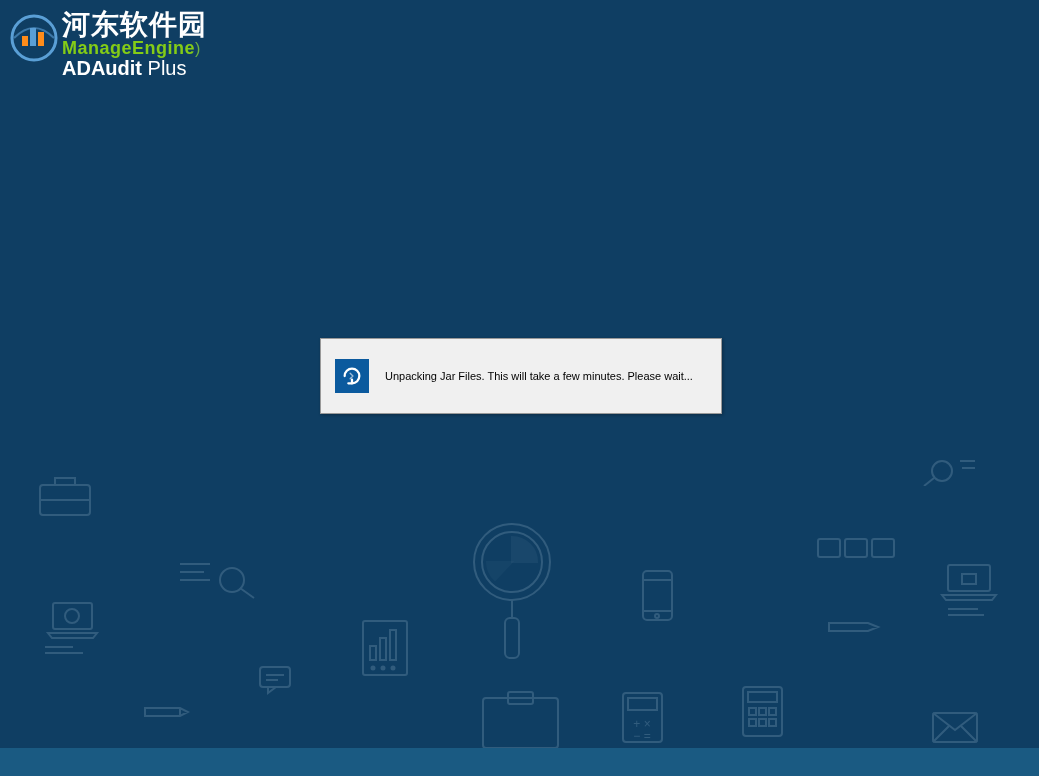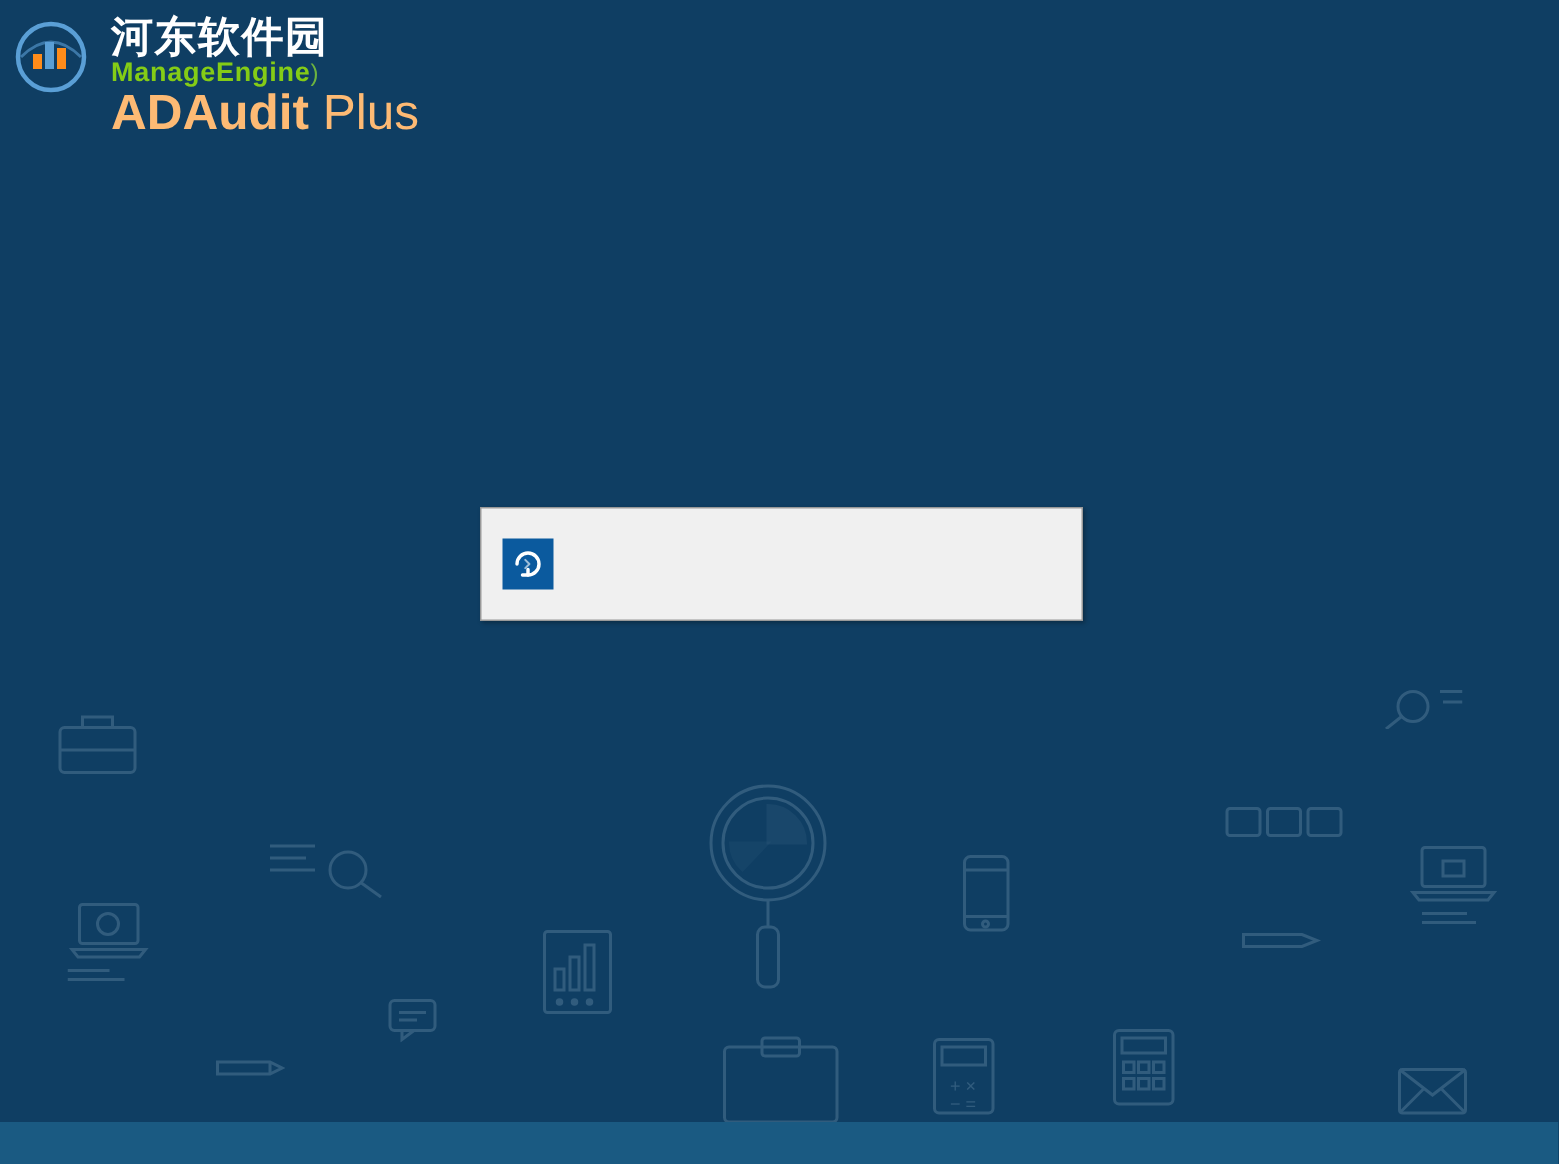--- a/index.html
+++ b/index.html
@@ -17,21 +17,21 @@
       overflow: hidden;
     }
 
     
     .header {
       position: absolute;
       top: 10px;
       left: 10px;
       display: flex;
       align-items: flex-start;
-      gap: 16px;
+      gap: 4px;
     }
 
     .site-logo {
       width: 48px;
       height: 48px;
       position: relative;
       flex-shrink: 0;
       margin-top: 4px;
     }
 
@@ -60,22 +60,22 @@
       font-weight: 600;
       letter-spacing: 0.5px;
     }
 
     .company-name-paren {
       color: #6db33f;
       font-weight: normal;
     }
 
     .product-name {
-      color: #fdba74;
-      font-size: 33px;
+      color: #ffffff;
+      font-size: 20px;
       margin-top: -2px;
     }
 
     .product-bold {
       font-weight: bold;
     }
 
     .product-light {
       font-weight: 300;
     }
@@ -291,20 +291,21 @@
 </div>
 
 <div class="dialog">
   <div class="dialog-icon">
     <svg viewBox="0 0 24 24">
       <path d="M 4 12 A 8 8 0 1 1 12 20" fill="none" stroke="#ffffff" stroke-width="2.5" stroke-linecap="round"></path>
       <path d="M 8 20 L 12 20 L 12 16" fill="none" stroke="#ffffff" stroke-width="2.5" stroke-linecap="round" stroke-linejoin="round"></path>
       <path d="M 10 9 L 13 12 L 10 15" fill="none" stroke="#ffffff" stroke-width="1.5" stroke-linecap="round" stroke-linejoin="round" opacity="0.6"></path>
     </svg>
   </div>
+  <div class="dialog-text">Unpacking Jar Files. This will take a few minutes. Please wait...</div>
 </div>
 
 <div class="deco deco-briefcase">
   <svg viewBox="0 0 60 50">
       <rect x="5" y="15" width="50" height="30" rx="3"></rect>
       <path d="M20 15 L20 8 L40 8 L40 15"></path>
       <line x1="5" y1="30" x2="55" y2="30"></line>
     </svg>
 </div>
 <div class="deco deco-laptop">

